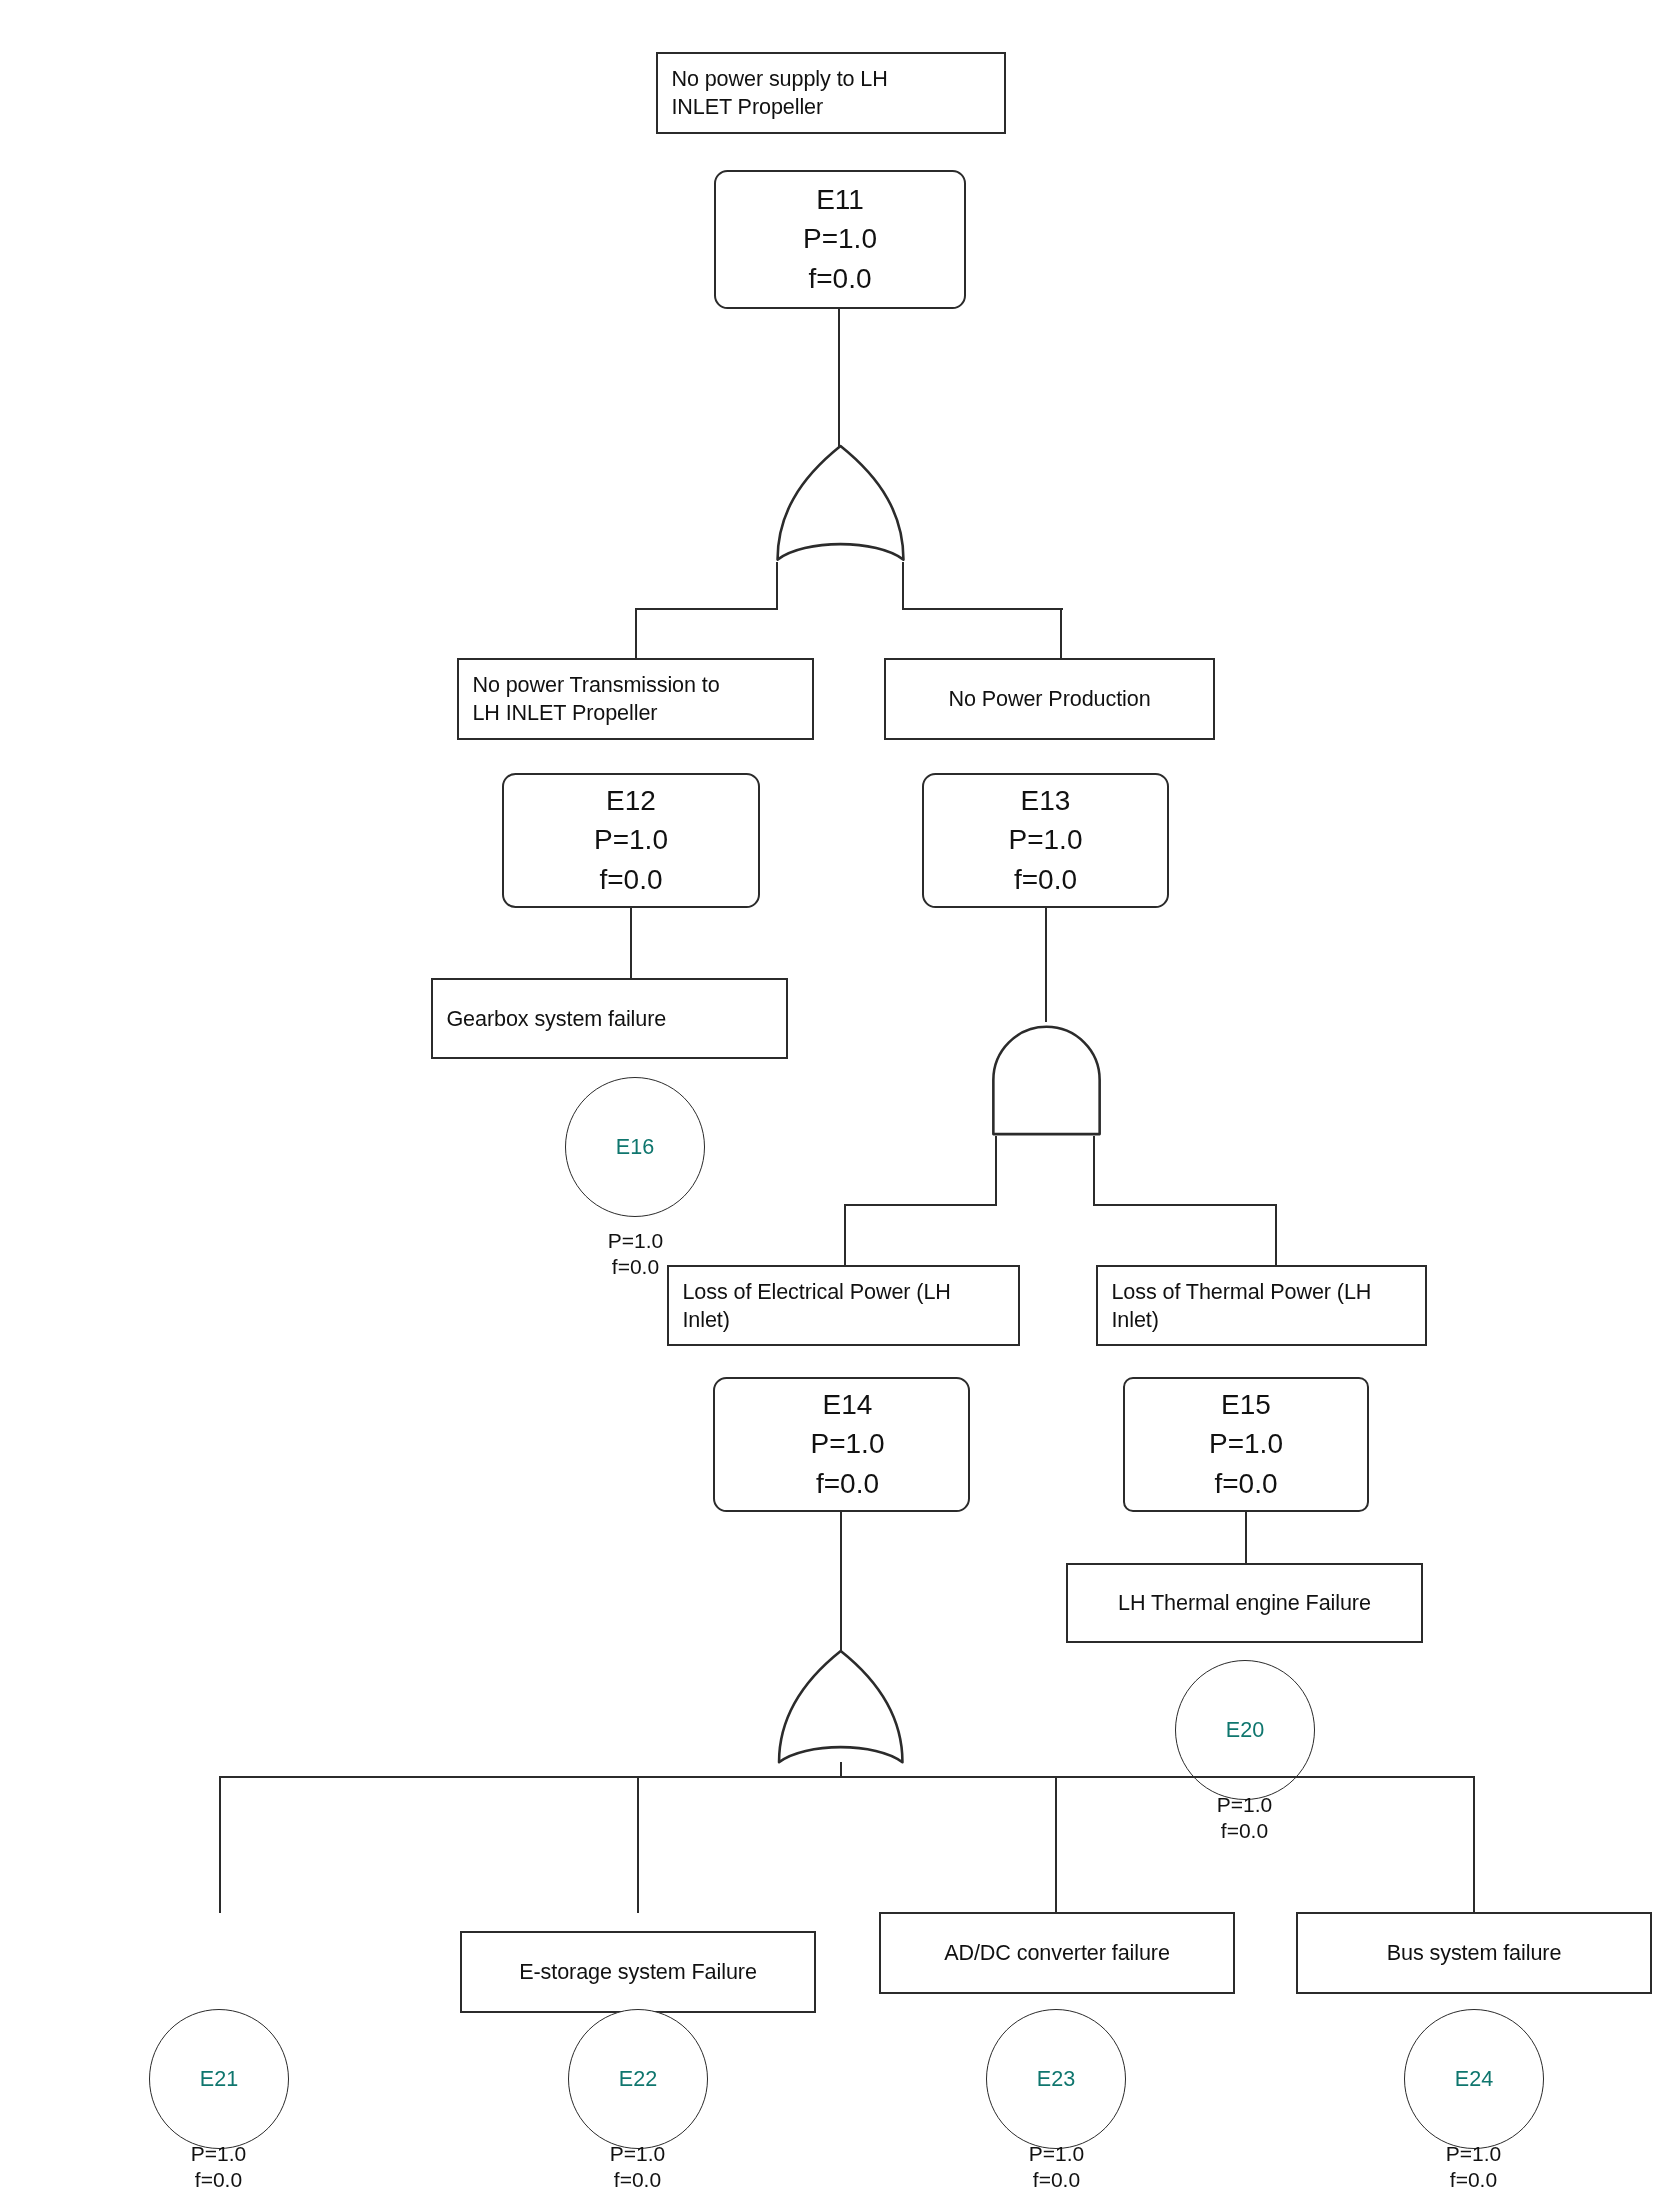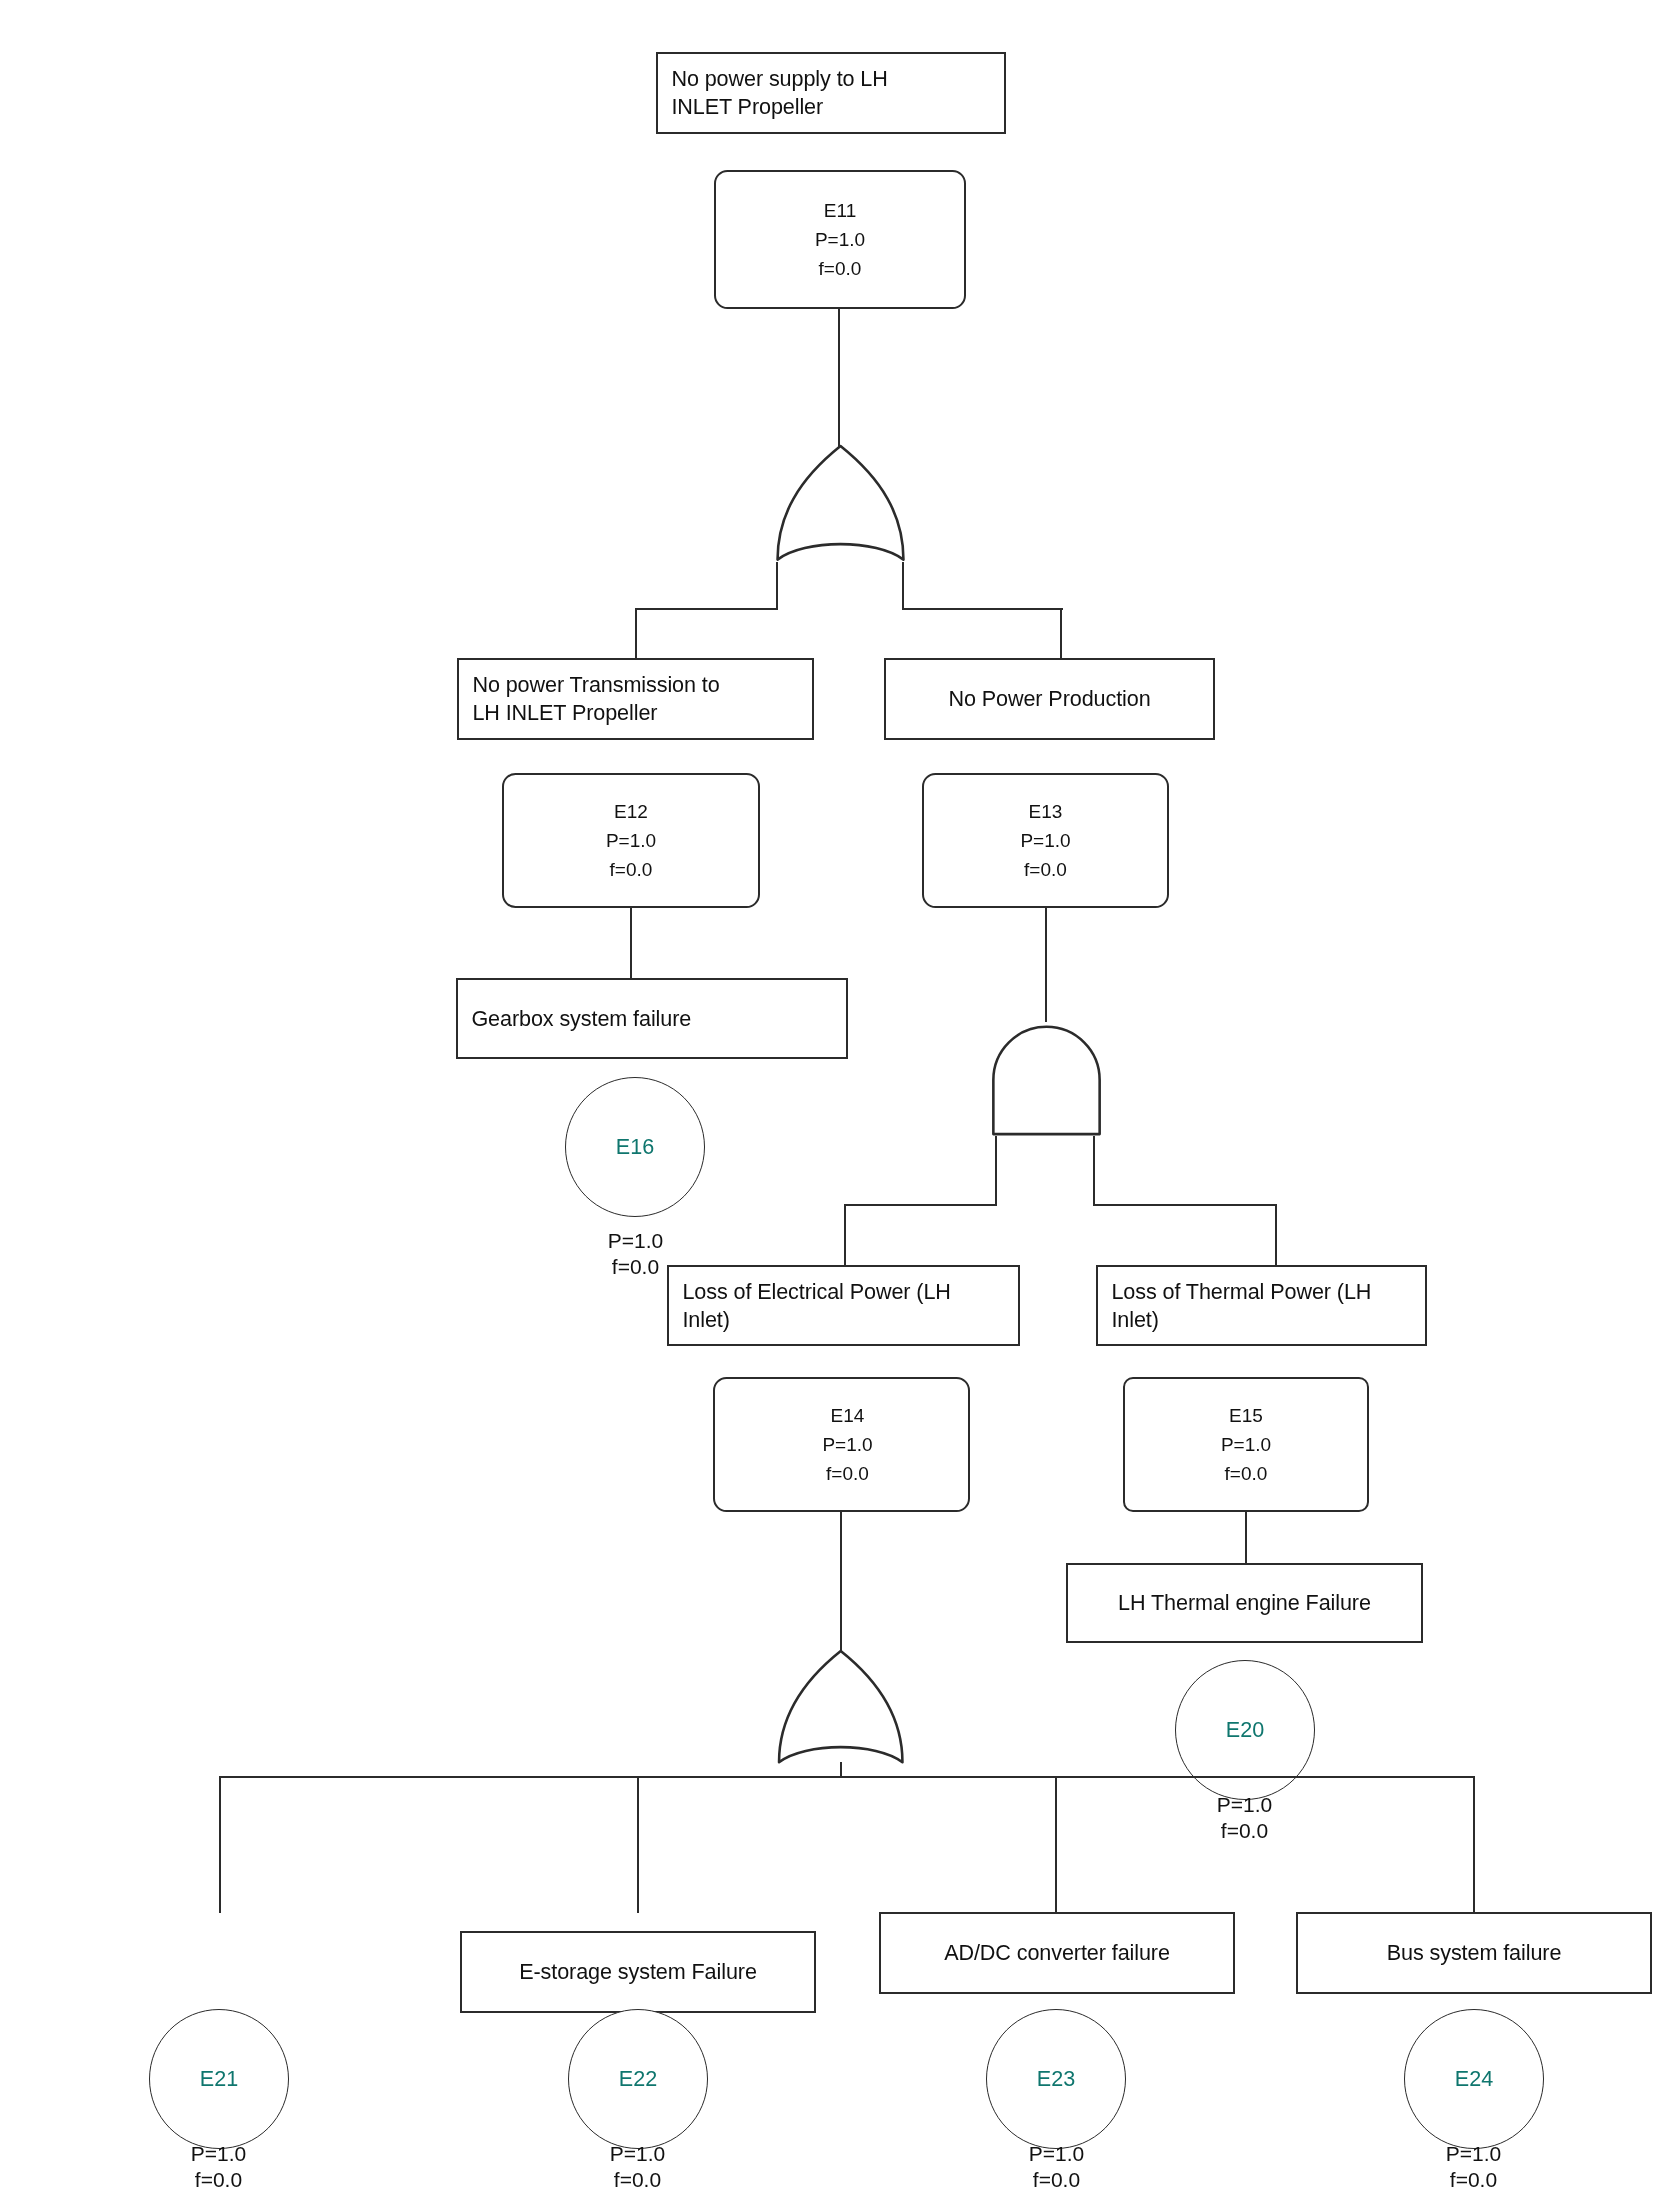--- a/index.html
+++ b/index.html
@@ -11,21 +11,21 @@
     position:absolute;left:13.4px;right:8.2px;top:50%;transform:translateY(-50%);
     font-size:21.6px;line-height:1.30;color:#111;letter-spacing:-0.1px;
   }
   .node.center .txt{left:0;right:0;text-align:center;}
 
   .param{
     position:absolute;box-sizing:border-box;background:#fff;
     border:2.1px solid #2b2b2b;border-radius:13.4px;
     display:flex;flex-direction:column;align-items:center;justify-content:center;
   }
-  .param .pline{font-size:19px;line-height:1.15;color:#111;margin:3.6px 0;}
+  .param .pline{font-size:28px;line-height:1.15;color:#111;margin:3.6px 0;}
 
   .circ{
     position:absolute;box-sizing:border-box;background:#fff;
     border:1.5px solid #2b2b2b;border-radius:50%;
     display:flex;align-items:center;justify-content:center;
     font-size:21.6px;color:#0f766e;
   }
   .pf{position:absolute;font-size:21px;line-height:1.22;color:#111;white-space:pre;}
   .pf.c{text-align:center;}
 
@@ -83,21 +83,21 @@
   </div>
 
   <div class="param" style="left:922px;top:773px;width:247px;height:135px;">
     <div class="pline">E13</div>
     <div class="pline">P=1.0</div>
     <div class="pline">f=0.0</div>
   </div>
 
   <div class="ln vln" style="left:1045px;top:908px;width:2.1px;height:114px;"></div>
 
-  <div class="node" style="left:456px;top:978px;width:392px;height:81px;padding-left:28px;">
+  <div class="node" style="left:431px;top:978px;width:357px;height:81px;padding-left:28px;">
     <div class="txt">Gearbox system failure</div>
   </div>
 
   <div class="circ" style="left:565px;top:1077px;width:140px;height:140px;">
     <span>E16</span>
   </div>
 
   <div class="pf c" style="left:579px;top:1228px;width:113px;"><span>P=1.0</span><br><span>f=0.0</span></div>
 
   <div class="gate" style="left:982px;top:1018px;width:129px;height:129px;">

